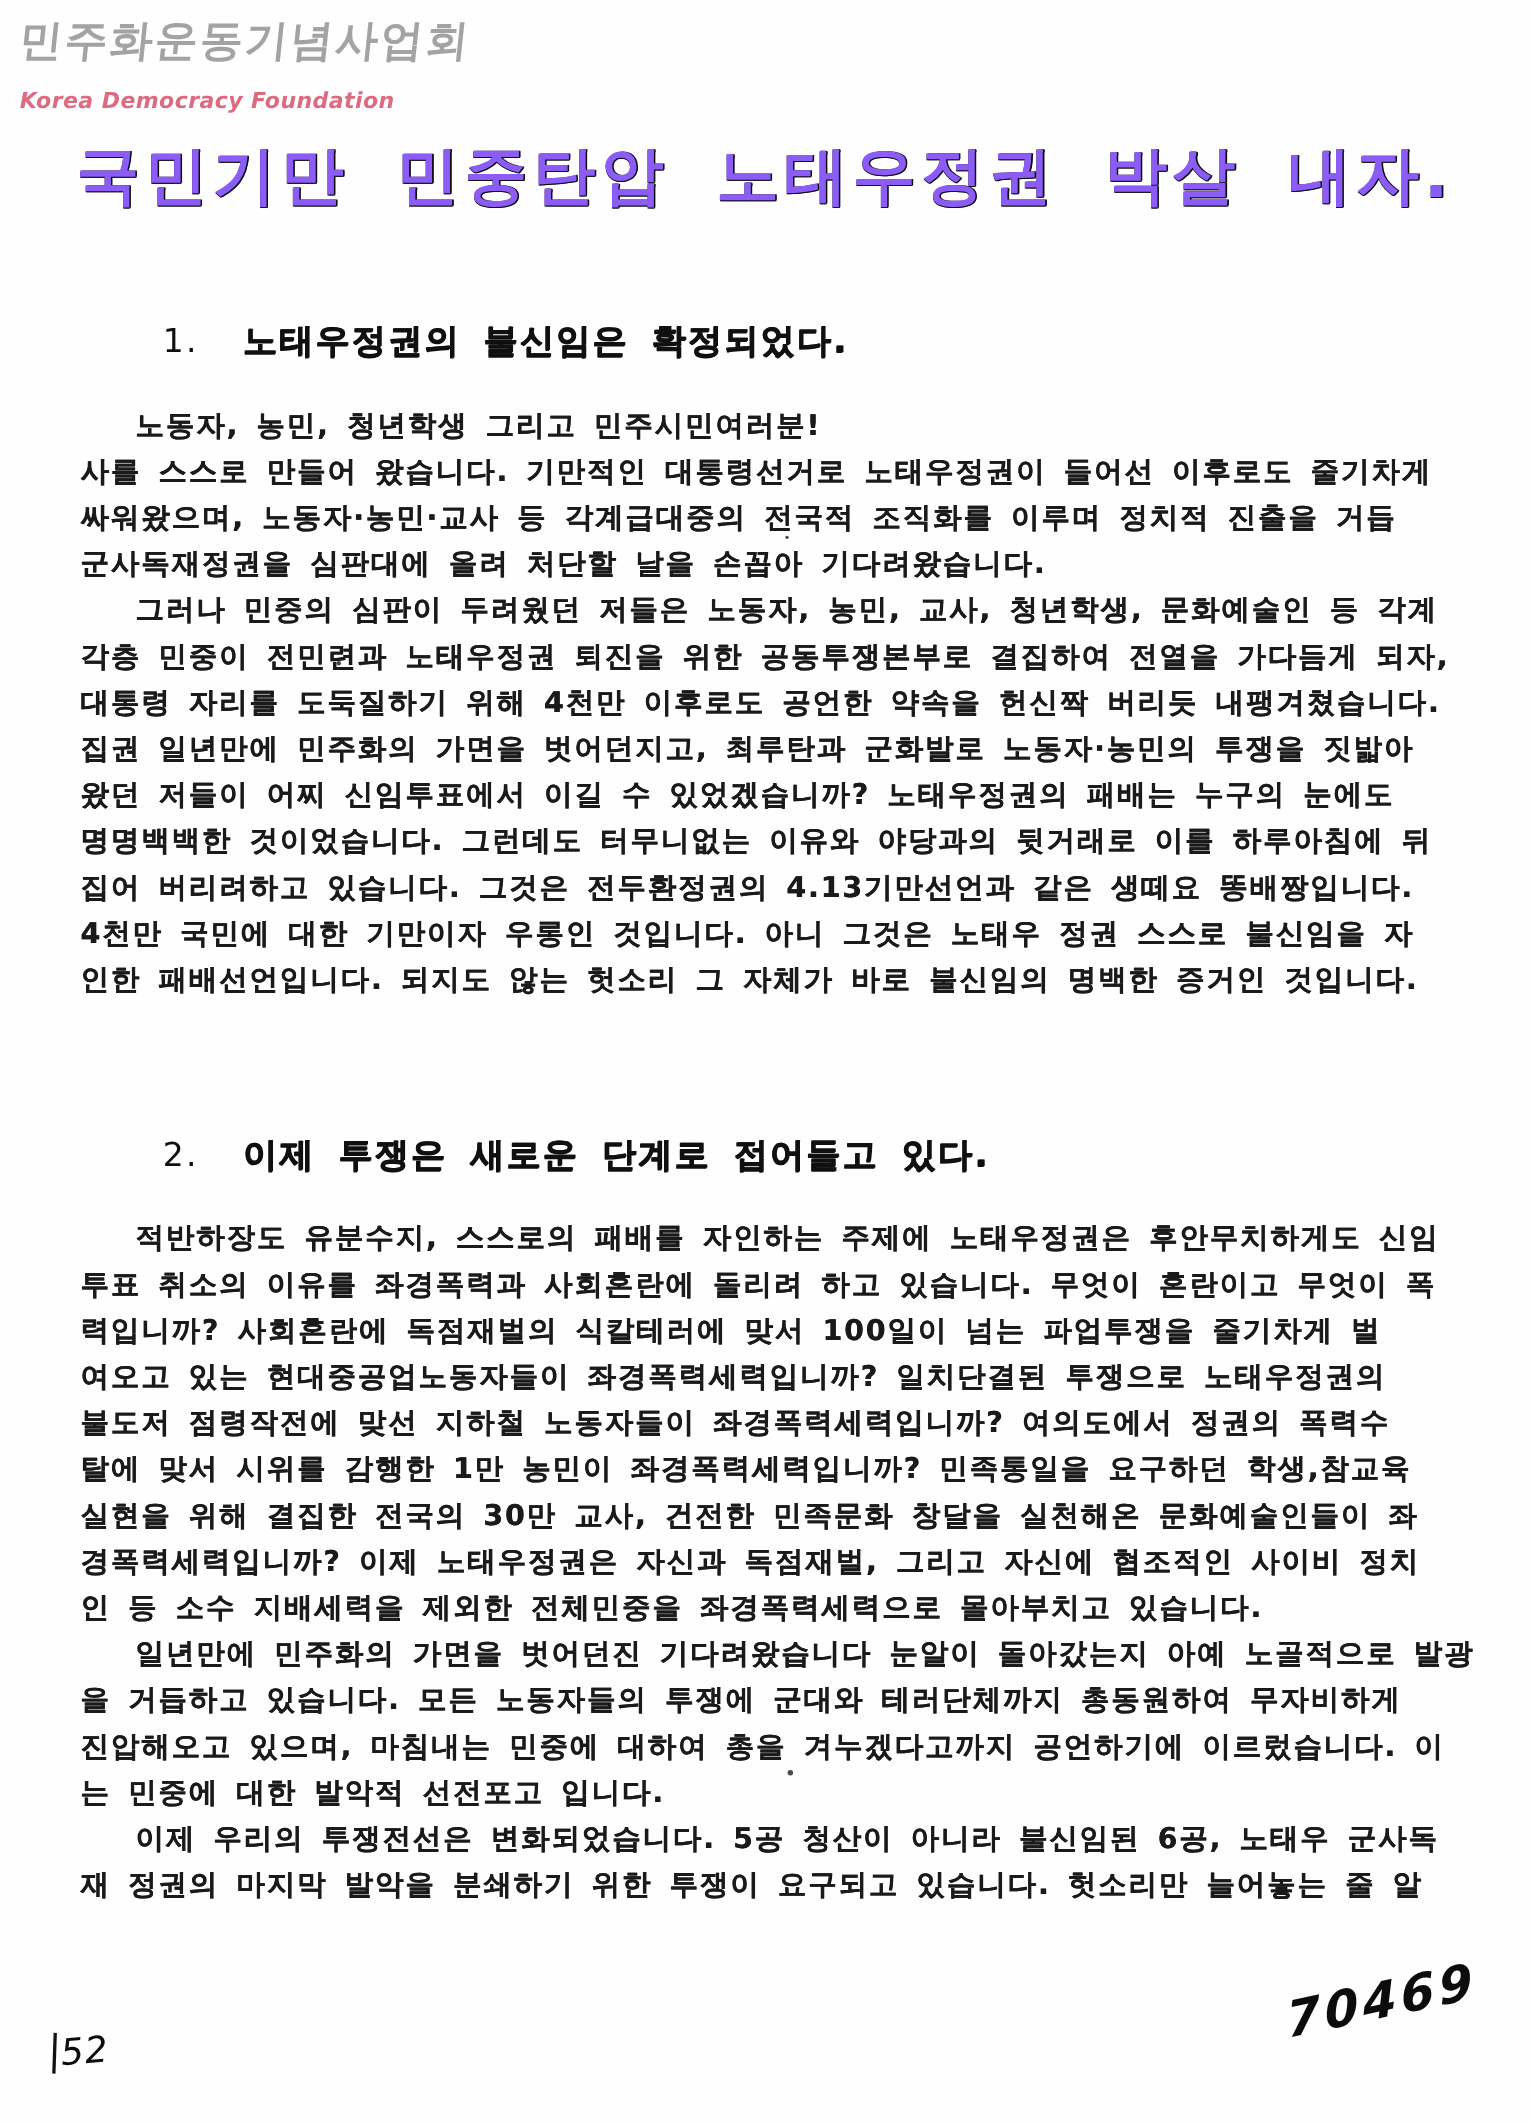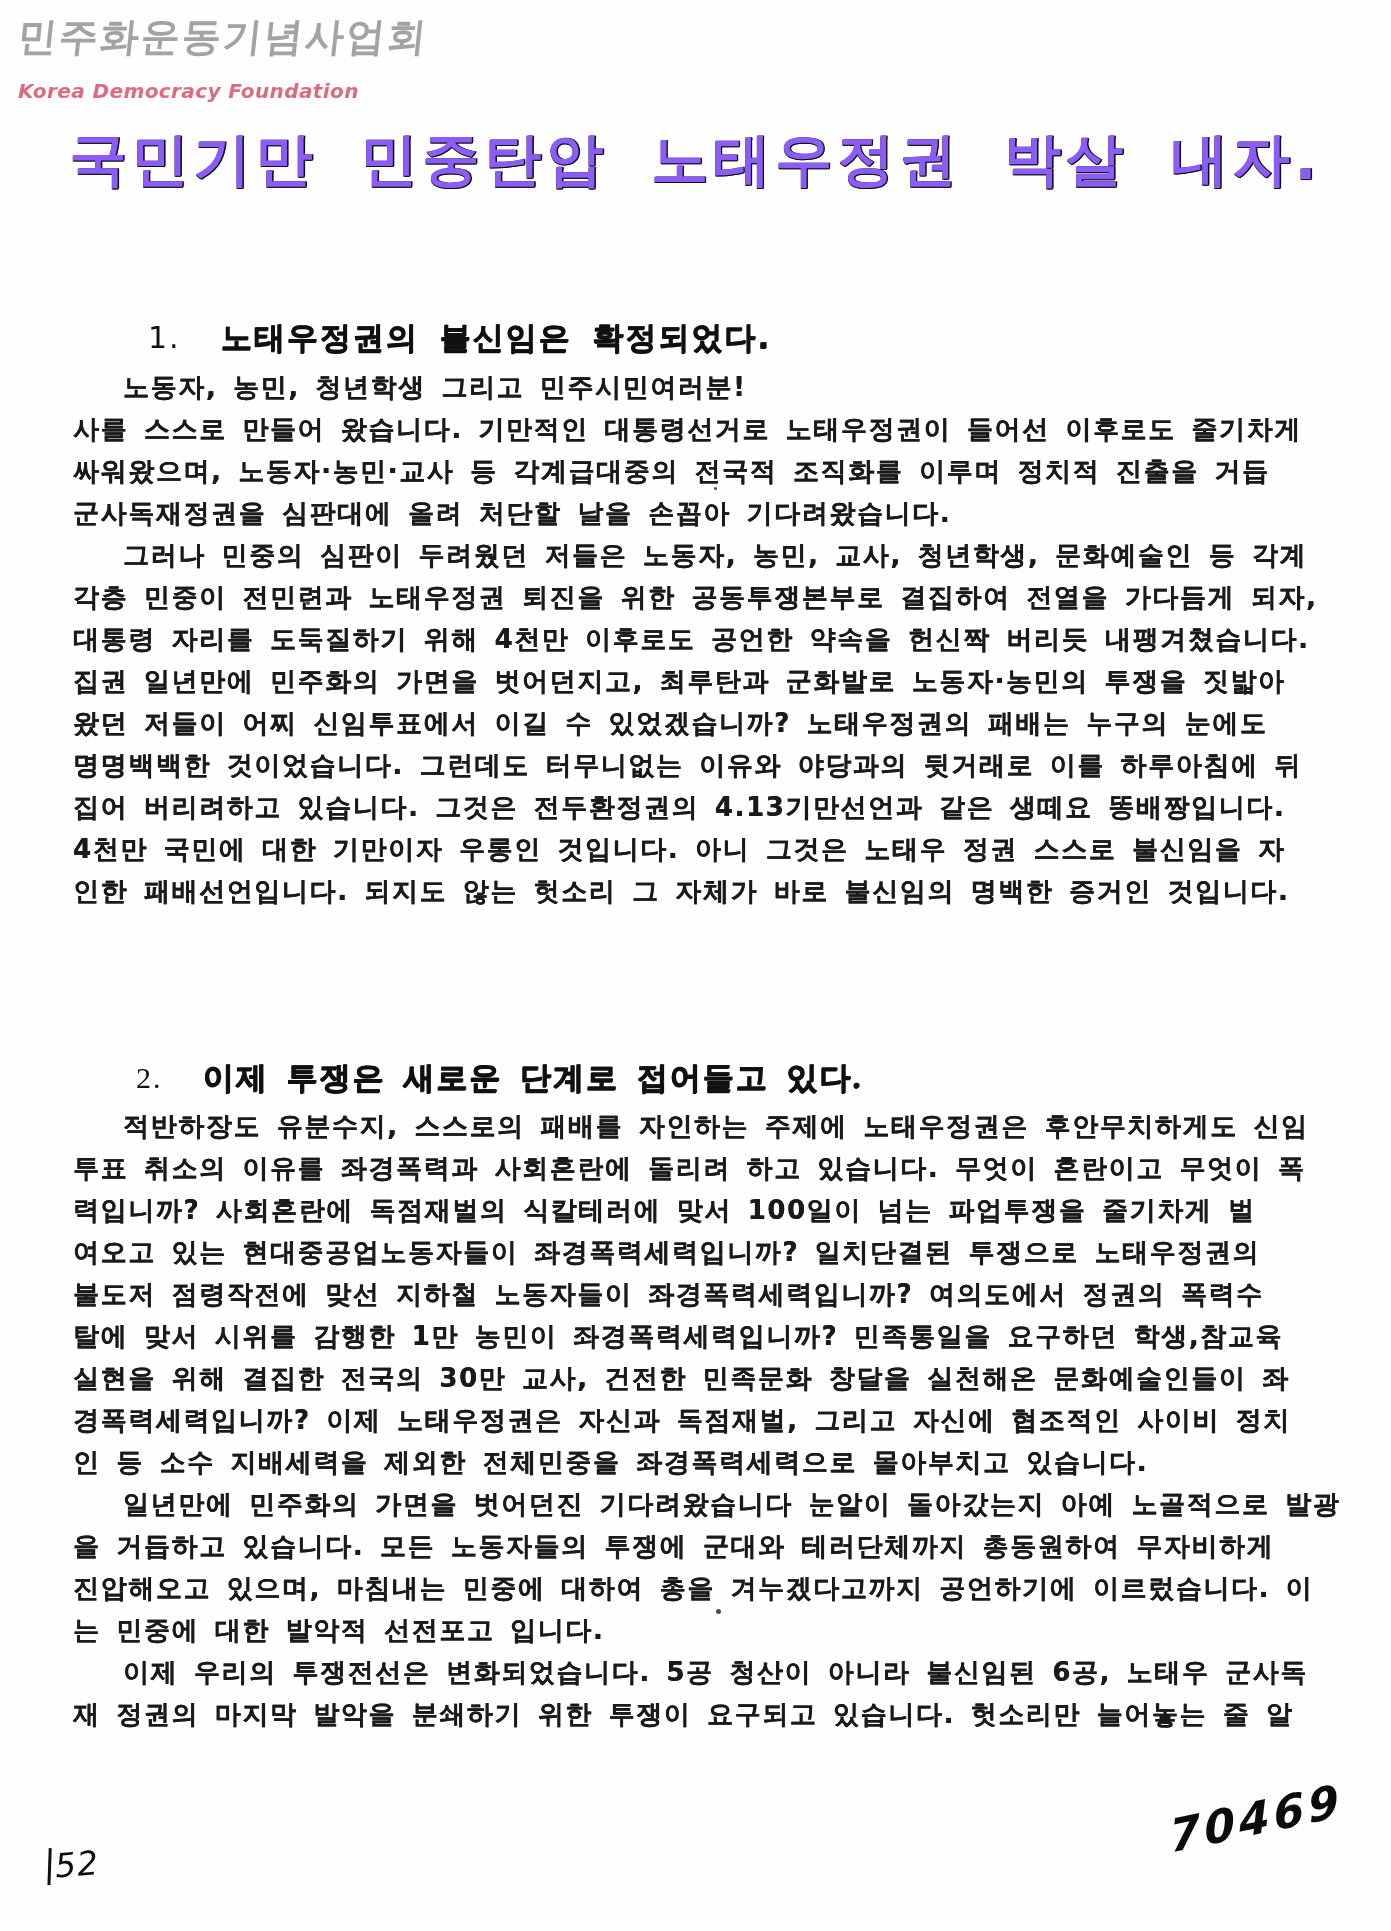--- a/index.html
+++ b/index.html
@@ -34,28 +34,27 @@
     text-shadow:1.4px 0 0 #0d0d0d, 0 1px 0 #0d0d0d, 1px 1px 0 #0d0d0d;
     white-space:nowrap;
   }
   
   .sec-heading{
     position:absolute;white-space:nowrap;
     font-size:31px;font-weight:bold;
     letter-spacing:2px;word-spacing:8px;
     color:#101010;
     text-shadow:0.9px 0 0 #101010, 0 0.7px 0 #101010;
-    margin-top:28px;
   }
   .sec-heading .sec-num{
     display:inline-block;margin-right:40px;
     font-weight:normal;text-shadow:none;font-size:30px;
   }
   .s1{top:289px;left:148px;}
-  .s2{top:1029px;left:136px;font-family:Liberation Serif, serif;}
+  .s2{top:1029px;left:148px;}
   
   .body-lines{position:absolute;left:73px;width:1285px;}
   .s1-lines{top:366px;}
   .s2-lines{top:1105px;}
   .line{
     height:42px;line-height:42px;
     font-size:26px;letter-spacing:1.6px;word-spacing:5px;
     white-space:nowrap;color:#1a1a1a;
     text-shadow:0.35px 0 0 currentColor;
     font-weight:bold;

